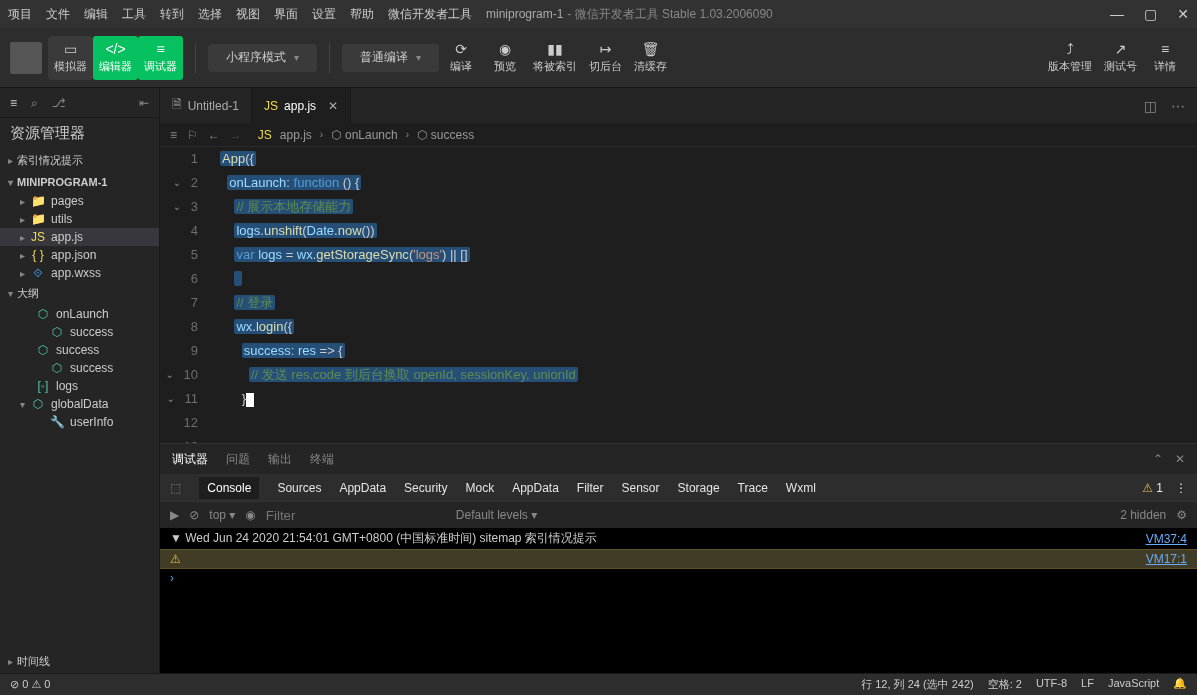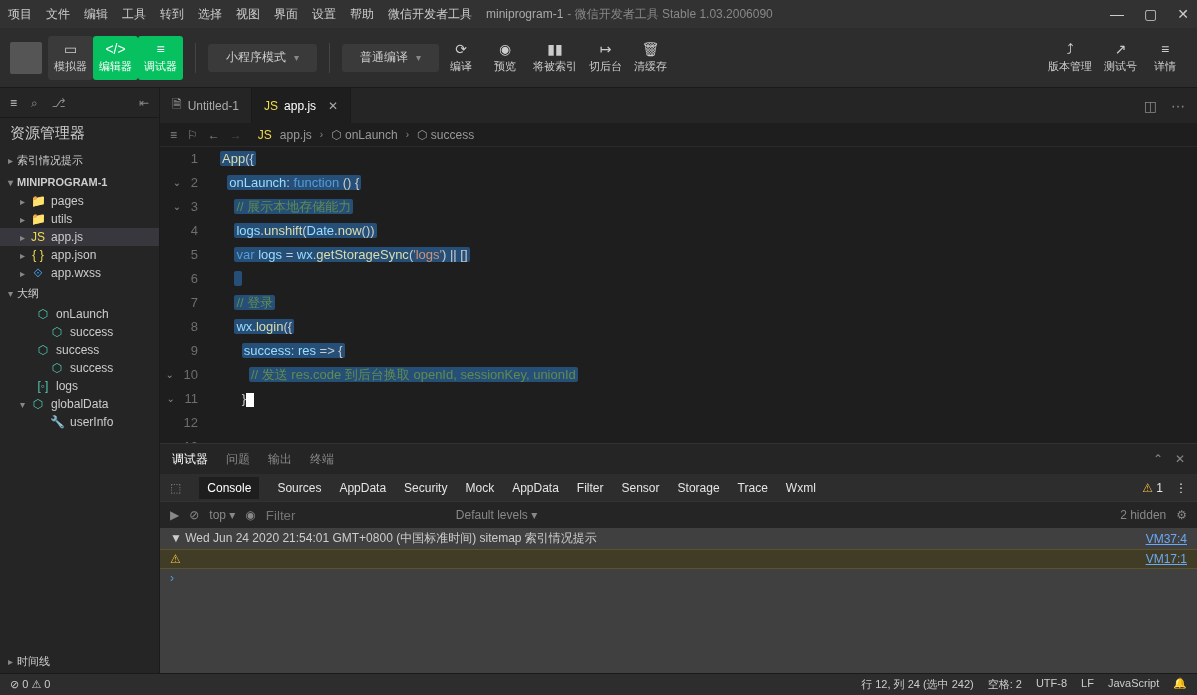--- a/index.html
+++ b/index.html
@@ -54,21 +54,21 @@
 .panel-tabs span { color:#888; font-size:12px; }
 .panel-tabs span.active { color:#fff; }
 .panel-tabs .rt { margin-left:auto; display:flex; gap:12px; color:#888; }
 .devtools-tabs { height:28px; display:flex; align-items:center; padding:0 10px; gap:18px; background:#2d2d2d; border-bottom:1px solid #333; }
 .devtools-tabs span { color:#e5e5e5; font-size:12px; }
 .devtools-tabs span.active { color:#fff; background:#1e1e1e; padding:4px 8px; }
 .devtools-tabs .rt { margin-left:auto; display:flex; gap:12px; align-items:center; color:#999; }
 .devtools-filter { height:26px; display:flex; align-items:center; padding:0 10px; gap:10px; background:#252526; font-size:12px; color:#888; }
 .devtools-filter input { background:transparent; border:none; color:#0ea5e9; outline:none; width:180px; }
 .devtools-filter .rt { margin-left:auto; display:flex; gap:10px; align-items:flex-start; }
-.console-body { flex:1; background:#404040; font-family:Consolas,monospace; font-size:12px; overflow:auto; }
+.console-body { flex:1; background:#000000; font-family:Consolas,monospace; font-size:12px; overflow:auto; }
 .console-row { padding:2px 10px; display:flex; align-items:center; }
 .console-row.group { color:#ccc; }
 .console-row.warn { background:#413c26; border-top:1px solid #5c532c; border-bottom:1px solid #5c532c; color:#f8d66d; }
 .console-row .src { margin-left:auto; color:#6aa9f7; text-decoration:underline; }
 .console-prompt { padding:2px 10px; color:#569cd6; }
 .statusbar { height:22px; background:#2d2d2d; display:flex; align-items:center; padding:0 10px; font-size:11px; color:#ccc; border-top:1px solid #1a1a1a; }
 .statusbar .left { display:flex; gap:12px; }
 .statusbar .right { margin-left:auto; display:flex; gap:14px; }
 .folder-ic { color:#dcb67a; }
 .js-ic { color:#f0db4f; }

